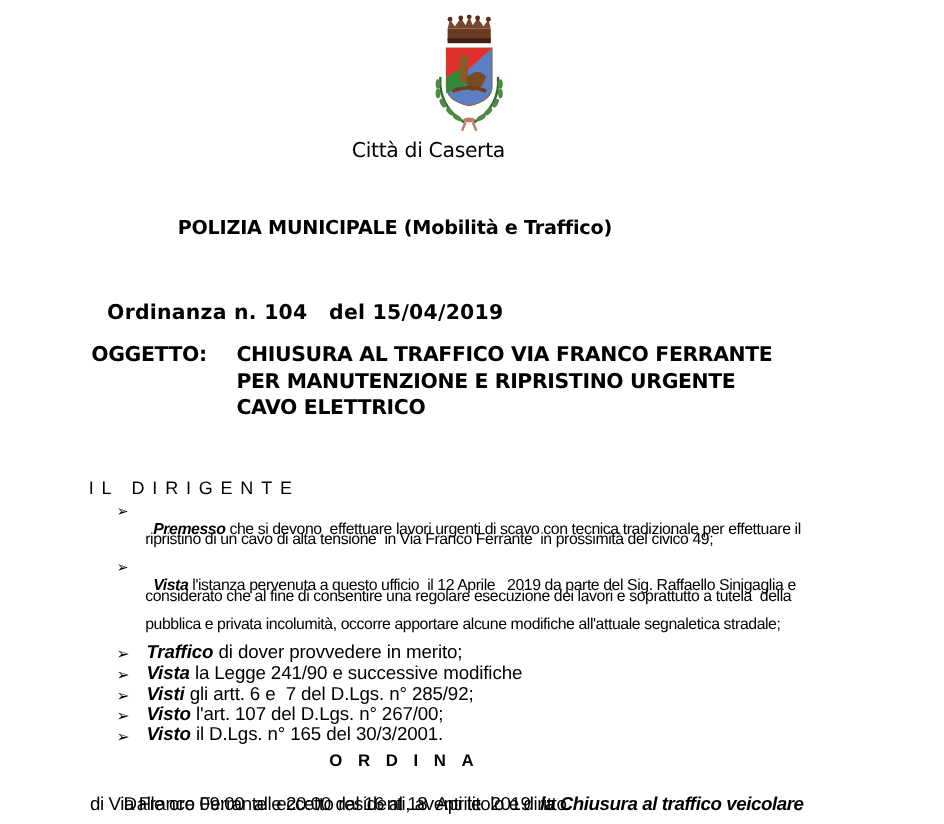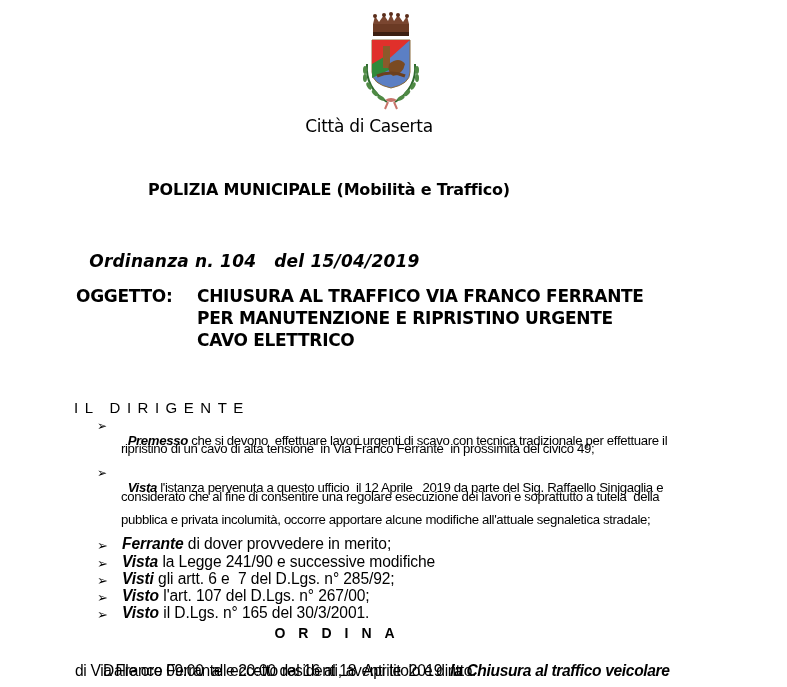--- a/index.html
+++ b/index.html
@@ -1,19 +1,19 @@
 <!DOCTYPE html>
 <html><head>
 <meta charset="utf-8">
 <style>
   html, body { margin: 0; padding: 0; background: #ffffff; }
   body { width: 787px; height: 687px; position: relative; overflow: hidden; color: #000; font-family: "DejaVu Sans", sans-serif; }
   .abs { position: absolute; white-space: nowrap; }
   #crest { position: absolute; left: 359px; top: 12px; width: 64px; height: 98px; }
-  #city-name { left: 12px; width: 714px; top: 116px; text-align: center; font-family: "DejaVu Sans", sans-serif; font-size: 17px; letter-spacing: -0.3px; }
+  #city-name { left: 0; width: 714px; top: 116px; text-align: center; font-family: "DejaVu Sans", sans-serif; font-size: 17px; letter-spacing: -0.3px; }
   #dept { left: 0; width: 638px; padding-left: 20px; box-sizing: border-box; top: 180px; text-align: center; font-weight: bold; font-size: 16px; letter-spacing: -0.2px; }
   #ordinanza { left: 77px; top: 231px; font-weight: bold; font-size: 17px; letter-spacing: 0.2px; }
   #ordinanza .gap { display: inline-block; width: 18px; }
   #oggetto-label { left: 76px; top: 286px; font-weight: bold; font-size: 17px; letter-spacing: -0.3px; }
   .oggetto-line { left: 197px; font-weight: bold; font-size: 17px; letter-spacing: -0.3px; }
   #il-dirigente { left: 74px; top: 399px; font-family: "Liberation Sans", sans-serif; font-weight: normal; font-size: 15px; letter-spacing: 6.5px; }
   .small { font-family: "Liberation Sans", sans-serif; font-size: 13.2px; letter-spacing: -0.35px; }
   .med { font-family: "Liberation Sans", sans-serif; font-size: 15.6px; letter-spacing: -0.1px; }
   .arrow { font-family: "DejaVu Sans", sans-serif; font-size: 12px; }
   .arrow-med { font-family: "DejaVu Sans", sans-serif; font-size: 13px; }
@@ -58,21 +58,21 @@
     <ellipse cx="42" cy="86" rx="2" ry="4" transform="rotate(60 42 86)"></ellipse>
   </g>
 
   <path d="M26,88 Q32,84 38,88 Q32,92 26,88 Z" fill="#c8746a"></path>
   <path d="M29,90 L26,97 M35,90 L38,97" stroke="#c8746a" stroke-width="2"></path>
 </svg>
 
 <div class="abs" id="city-name">Città di Caserta</div>
 <div class="abs" id="dept">POLIZIA MUNICIPALE (Mobilità e Traffico)</div>
 
-<div class="abs" id="ordinanza" style="white-space: pre; font-style: italic;">
+<div class="abs" id="ordinanza" style="white-space: pre;">
   <span>Ordinanza n. 104</span><span class="gap"></span><span>del 15/04/2019</span>
 </div>
 
 <div class="abs" id="oggetto-label">OGGETTO:</div>
 <div class="abs oggetto-line" style="top:286px">CHIUSURA AL TRAFFICO VIA FRANCO FERRANTE</div>
 <div class="abs oggetto-line" style="top:308px">PER MANUTENZIONE E RIPRISTINO URGENTE</div>
 <div class="abs oggetto-line" style="top:330px">CAVO ELETTRICO</div>
 
 <div class="abs" id="il-dirigente">IL DIRIGENTE</div>
 
@@ -83,21 +83,21 @@
 <div class="abs small" style="left: 121px; top: 441px; white-space: pre;">ripristino di un cavo di alta tensione  in Via Franco Ferrante  in prossimità del civico 49;</div>
 
 <span class="abs arrow" style="left:97px; top:466px;">➢</span>
 <div class="abs small" style="left: 121px; top: 465px; white-space: pre;">
   <b>Vista</b><span> l'istanza pervenuta a questo ufficio  il 12 Aprile   2019 da parte del Sig. Raffaello Sinigaglia e</span>
 </div>
 <div class="abs small" style="left: 121px; top: 489px; white-space: pre;">considerato che al fine di consentire una regolare esecuzione dei lavori e soprattutto a tutela  della</div>
 <div class="abs small" style="left: 121px; top: 512px; white-space: pre;">pubblica e privata incolumità, occorre apportare alcune modifiche all'attuale segnaletica stradale;</div>
 
 <span class="abs arrow-med" style="left:97px; top:538px;">➢</span>
-<div class="abs med" style="left: 122px; top: 535px; white-space: pre;"><b>Ferrante</b><span> di dover provvedere in merito;</span></div>
+<div class="abs med" style="left: 122px; top: 535px; white-space: pre;"><b>Traffico</b><span> di dover provvedere in merito;</span></div>
 
 <span class="abs arrow-med" style="left:97px; top:556px;">➢</span>
 <div class="abs med" style="left: 122px; top: 553px; white-space: pre;"><b>Vista</b><span> la Legge 241/90 e successive modifiche</span></div>
 
 <span class="abs arrow-med" style="left:97px; top:573px;">➢</span>
 <div class="abs med" style="left: 122px; top: 570px; white-space: pre;"><b>Visti</b><span> gli artt. 6 e  7 del D.Lgs. n° 285/92;</span></div>
 
 <span class="abs arrow-med" style="left:97px; top:590px;">➢</span>
 <div class="abs med" style="left: 122px; top: 587px; white-space: pre;"><b>Visto</b><span> l'art. 107 del D.Lgs. n° 267/00;</span></div>
 

